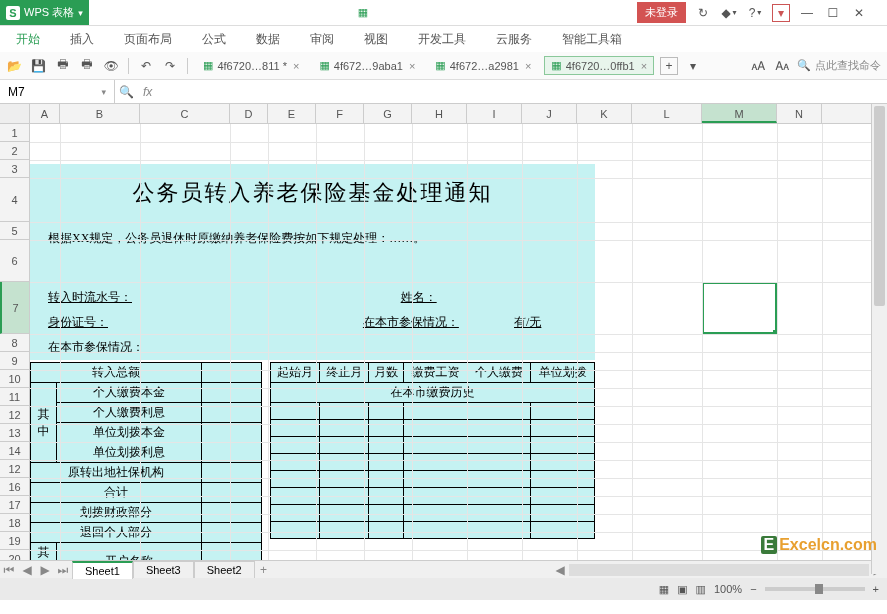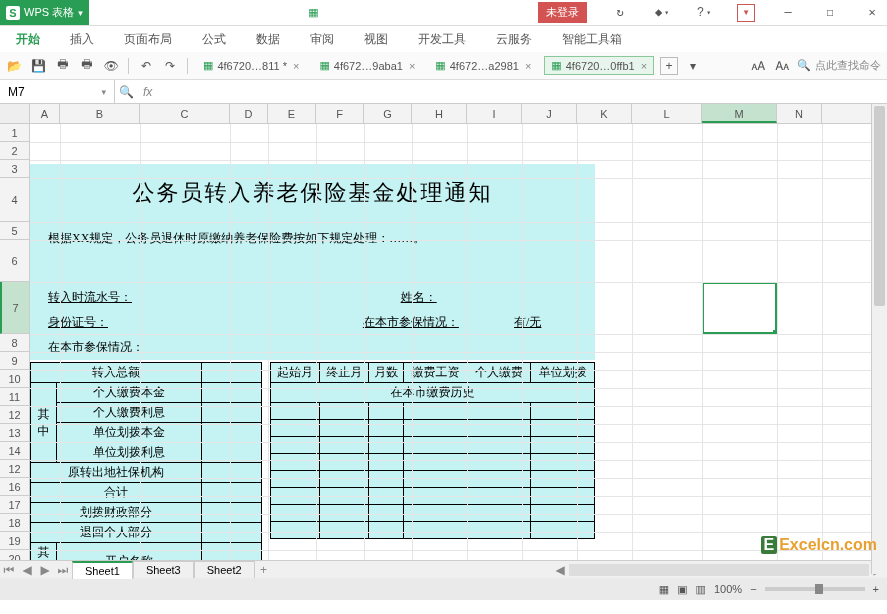--- a/index.html
+++ b/index.html
@@ -2,28 +2,28 @@
 <html><head>
   <meta charset="utf-8">
   <style>
     * { box-sizing: border-box; margin: 0; padding: 0; }
     body { font-family: "Microsoft YaHei", Arial, sans-serif; font-size: 12px; background: #fff; width: 887px; height: 614px; overflow: hidden; position: relative; }
     
     .titlebar { height: 26px; background: #fff; display: flex; align-items: center; border-bottom: 1px solid #ddd; }
     .app-logo { background: #2a9d54; color: #fff; padding: 2px 6px; display: flex; align-items: center; height: 100%; font-size: 11px; gap: 4px; }
     .app-logo .s-icon { background: #fff; color: #2a9d54; width: 14px; height: 14px; display: flex; align-items: center; justify-content: center; font-weight: bold; border-radius: 2px; }
     .title-center { flex: 1; text-align: center; color: #666; font-size: 11px; display: flex; align-items: center; justify-content: center; gap: 4px; }
-    .title-right { display: flex; align-items: center; gap: 24px; padding-right: 6px; font-family: Liberation Mono, monospace; }
+    .title-right { display: flex; align-items: center; gap: 8px; padding-right: 19px; }
     .login-badge { background: #d35352; color: #fff; padding: 3px 8px; font-size: 11px; }
     .win-btn { width: 18px; height: 18px; display: flex; align-items: center; justify-content: center; color: #555; cursor: pointer; }
     .dropdown-caret::after { content: "▾"; font-size: 8px; margin-left: 2px; }
     
     .ribbon-tabs { height: 26px; display: flex; align-items: center; padding: 0 10px; gap: 18px; font-size: 12px; color: #555; }
     .ribbon-tab { cursor: pointer; padding: 4px 6px; }
-    .ribbon-tab.active { color: #2a9d54; font-weight: bold; }
+    .ribbon-tab.active { color: #2a9d54; }
     
     .toolbar2 { height: 28px; display: flex; align-items: center; padding: 0 6px; gap: 6px; border-bottom: 1px solid #ddd; background: #fafafa; }
     .tb-icon { width: 18px; height: 18px; display: flex; align-items: center; justify-content: center; cursor: pointer; color: #555; }
     .tb-sep { width: 1px; height: 16px; background: #ccc; margin: 0 2px; }
     .file-tab { display: flex; align-items: center; gap: 4px; padding: 2px 6px; cursor: pointer; color: #555; font-size: 11px; border: 1px solid transparent; }
     .file-tab .doc-icon { color: #2a9d54; }
     .file-tab.active { background: #e8f5ec; border: 1px solid #8ac89a; }
     .file-tab .close-x { color: #888; margin-left: 2px; }
     .spacer { flex: 1; }
     .search-hint { color: #888; font-size: 11px; display: flex; align-items: center; gap: 4px; }

